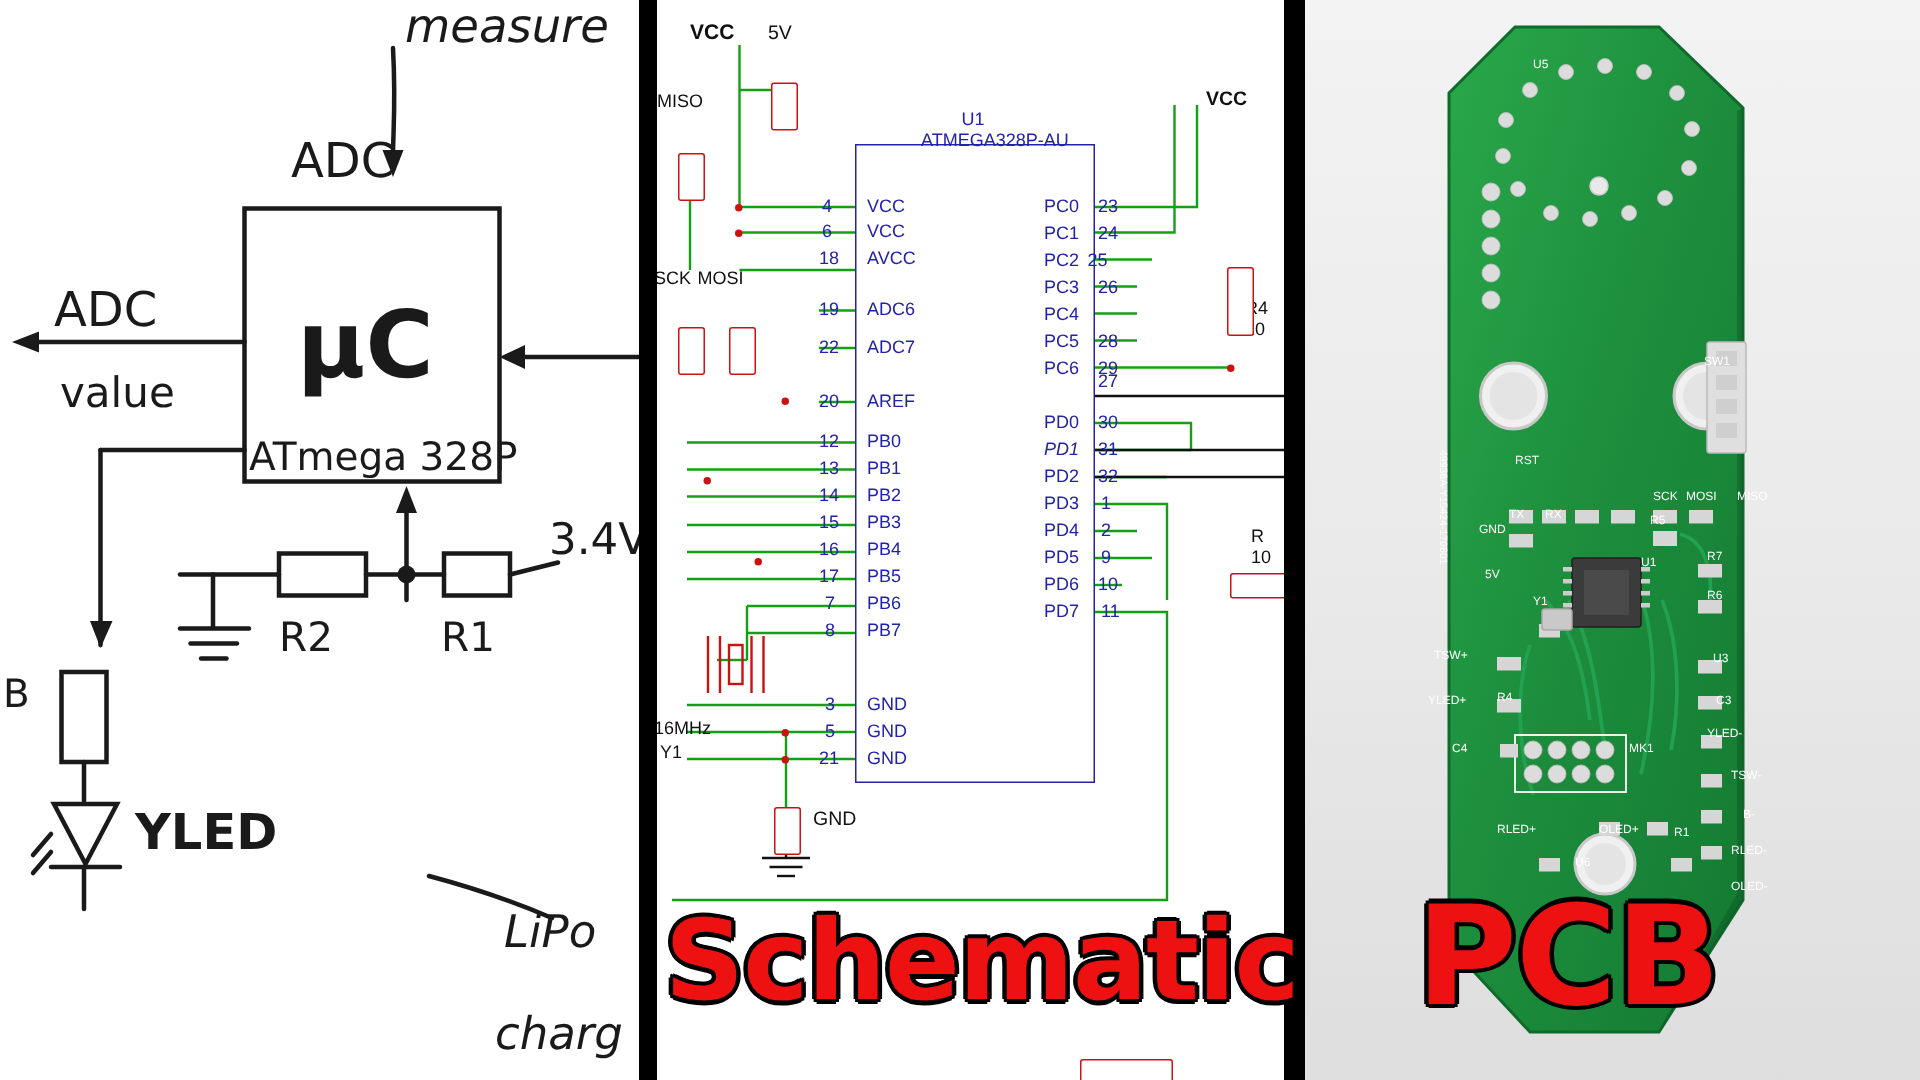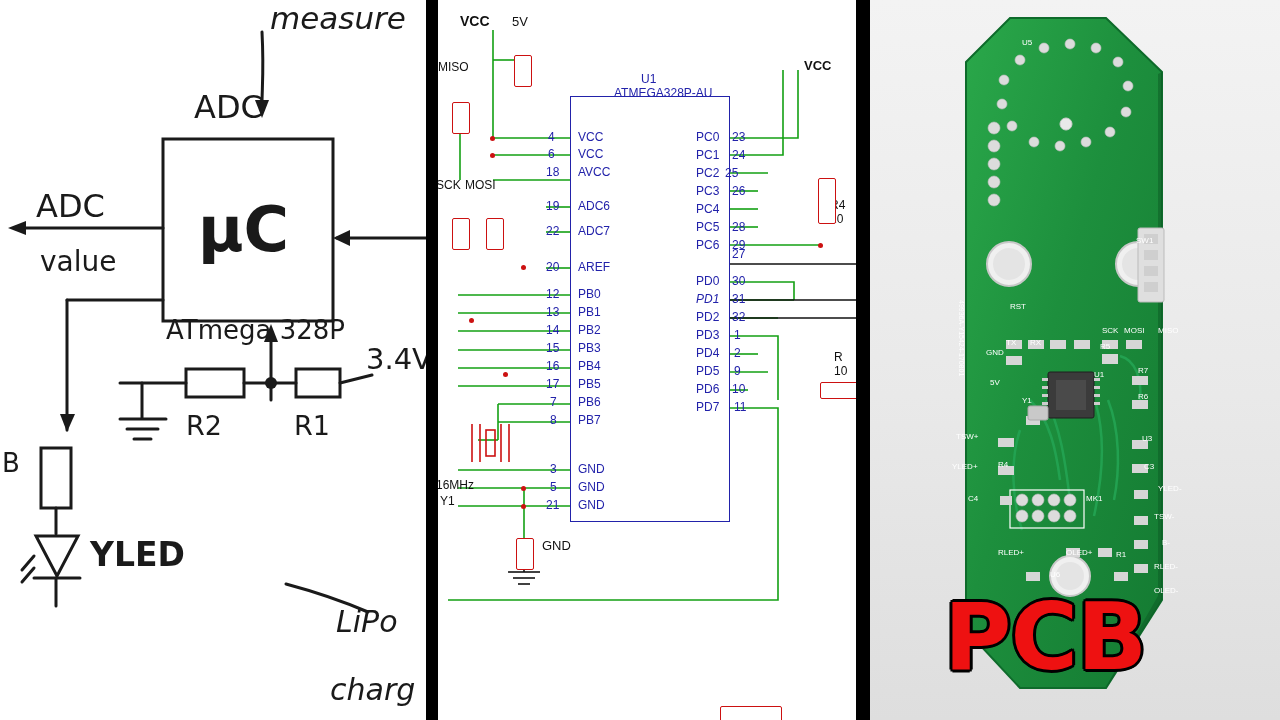--- a/index.html
+++ b/index.html
@@ -99,21 +99,21 @@
         <path d="M286 584 C 316 592, 340 600, 368 612"></path>
 
         <circle cx="271" cy="383" r="6" fill="#1a1a1a" stroke="none"></circle>
       </g>
     </svg>
     <div class="hand hand-i" style="left:270px;top:0px;font-size:31px;">measure</div>
     <div class="hand" style="left:194px;top:88px;font-size:32px;">ADC</div>
     <div class="hand" style="left:36px;top:187px;font-size:32px;">ADC</div>
     <div class="hand" style="left:40px;top:245px;font-size:28px;">value</div>
     <div class="hand" style="left:198px;top:193px;font-size:62px;font-weight:bold;">µC</div>
-    <div class="hand" style="left:166px;top:290px;font-size:26px;margin-top:25px;">ATmega 328P</div>
+    <div class="hand" style="left:166px;top:290px;font-size:26px;">ATmega 328P</div>
     <div class="hand" style="left:186px;top:410px;font-size:27px;">R2</div>
     <div class="hand" style="left:294px;top:410px;font-size:27px;">R1</div>
     <div class="hand" style="left:366px;top:342px;font-size:29px;">3.4V</div>
     <div class="hand" style="left:90px;top:535px;font-size:33px;font-weight:bold;">YLED</div>
     <div class="hand" style="left:2px;top:448px;font-size:26px;">B</div>
     <div class="hand hand-i" style="left:336px;top:604px;font-size:30px;">LiPo</div>
     <div class="hand hand-i" style="left:330px;top:672px;font-size:30px;">charg</div>
   </div>
 
   <div class="divider" id="div1"></div>
@@ -441,27 +441,28 @@
       <div class="silk" style="left:268px;top:366px;">R7</div>
       <div class="silk" style="left:268px;top:392px;">R6</div>
       <div class="silk" style="left:152px;top:396px;">Y1</div>
       <div class="silk" style="left:272px;top:434px;">U3</div>
       <div class="silk" style="left:86px;top:432px;">TSW+</div>
       <div class="silk" style="left:82px;top:462px;">YLED+</div>
       <div class="silk" style="left:128px;top:460px;">R4</div>
       <div class="silk" style="left:274px;top:462px;">C3</div>
       <div class="silk" style="left:98px;top:494px;">C4</div>
       <div class="silk" style="left:216px;top:494px;">MK1</div>
-      <div class="silk" style="left:288px;top:484px;">YLED-</div>
+      <div class="silk" style="left:268px;top:484px;">YLED-</div>
       <div class="silk" style="left:284px;top:512px;">TSW-</div>
       <div class="silk" style="left:292px;top:538px;">B-</div>
       <div class="silk" style="left:284px;top:562px;">RLED-</div>
       <div class="silk" style="left:284px;top:586px;">OLED-</div>
       <div class="silk" style="left:128px;top:548px;">RLED+</div>
       <div class="silk" style="left:196px;top:548px;">OLED+</div>
       <div class="silk" style="left:246px;top:550px;">R1</div>
       <div class="silk" style="left:180px;top:570px;">U6</div>
     </div>
   </div>
 
+  <div class="caption" id="cap-schematic">Schematic</div>
   <div class="caption" id="cap-pcb">PCB</div>
 
 </div>
 
 </body></html>

